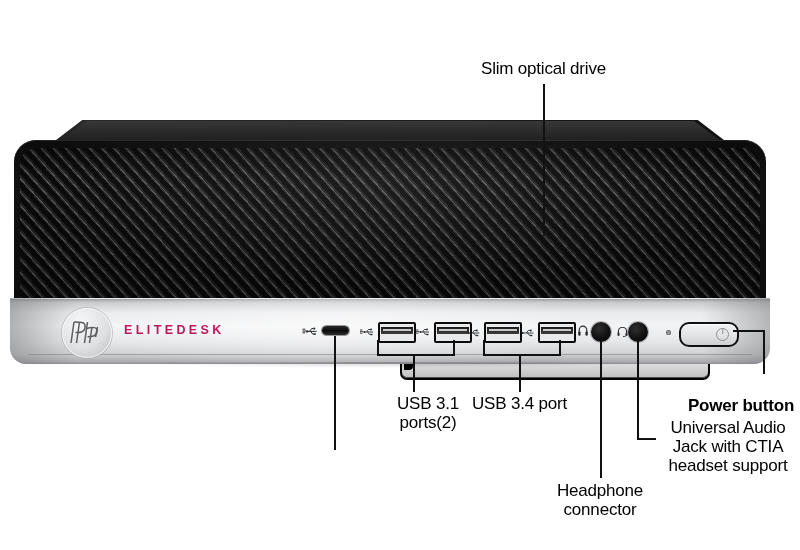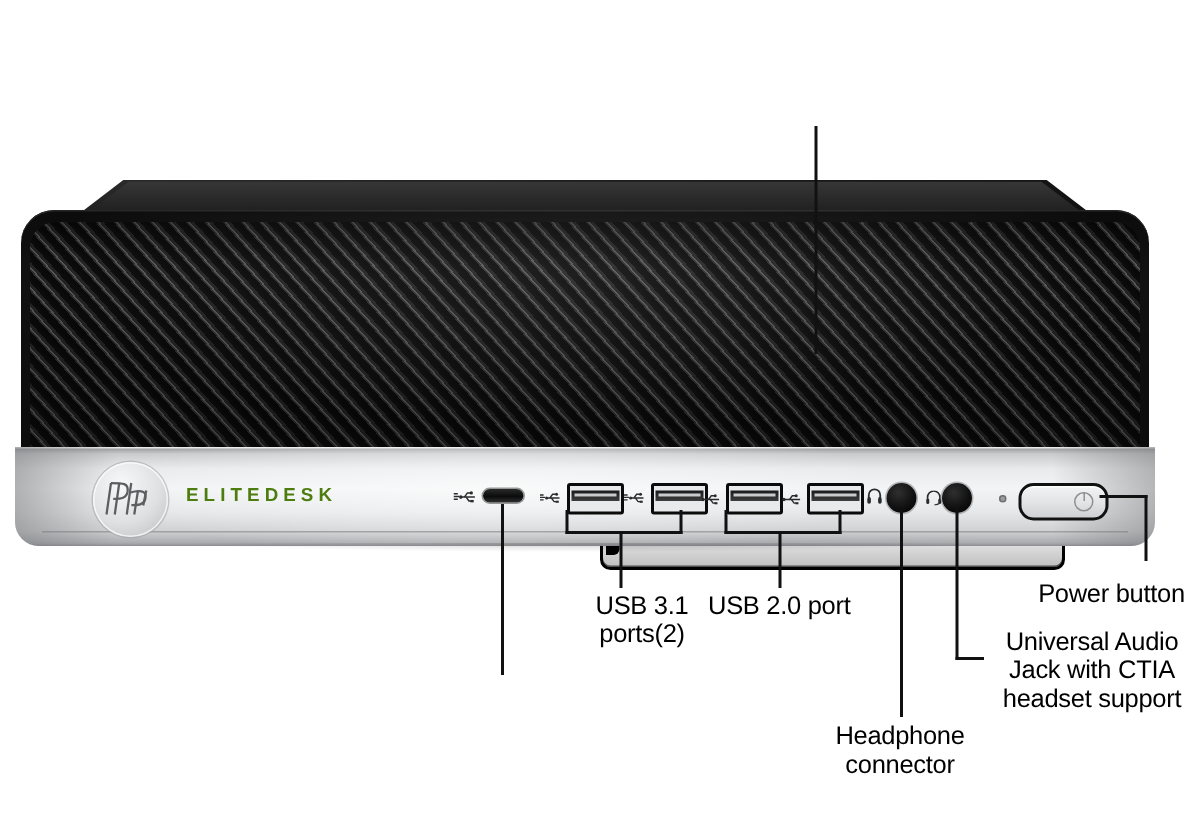--- a/index.html
+++ b/index.html
@@ -204,21 +204,21 @@
   }
   #hp-logo svg { display: block; }
 
   #elitedesk {
     position: absolute;
     left: 114px;
     top: 205px;
     font-size: 12.5px;
     letter-spacing: 3.4px;
     font-weight: 700;
-    color: #4d7c0f;
+    color: #be185d;
     font-family: "Liberation Sans", sans-serif;
   }
 
   
   .port-usbc {
     position: absolute;
     width: 27px;
     height: 9px;
     border-radius: 5px;
     background: linear-gradient(180deg, #2a2a2a 0%, #0b0b0b 55%, #303030 100%);
@@ -485,29 +485,30 @@
   <div class="leader leader-v" style="left:519px; top:354px; height:38px;"></div>
 
   <div class="leader leader-v" style="left:600px; top:340px; height:138px;"></div>
 
   <div class="leader leader-v" style="left:637px; top:340px; height:100px;"></div>
   <div class="leader leader-h" style="left:637px; top:438px; width:19px;"></div>
 
   <div class="leader leader-h" style="left:733px; top:330px; width:32px;"></div>
   <div class="leader leader-v" style="left:763px; top:330px; height:44px;"></div>
 
+  <div class="callout" style="left:401px; top:59px; width:285px;">Slim optical drive</div>
 
   <div class="callout" style="left:368px; top:394px; width:120px;">USB 3.1
 ports(2)</div>
 
-  <div class="callout" style="left:462px; top:394px; width:115px;">USB 2.0 port</div>
+  <div class="callout" style="left:462px; top:394px; width:115px;">USB 3.4 port</div>
 
 
   <div class="callout" style="left:655px; top:418px; width:146px; text-align:center;">Universal Audio
 Jack with CTIA
 headset support</div>
 
   <div class="callout" style="left:534px; top:481px; width:132px;">Headphone
 connector</div>
 
-  <div class="callout" style="left:684px; top:386px; width:114px;">Power button</div>
+  <div class="callout" style="left:684px; top:396px; width:114px;font-weight:bold;">Power button</div>
 
 </div>
 
 </body></html>

